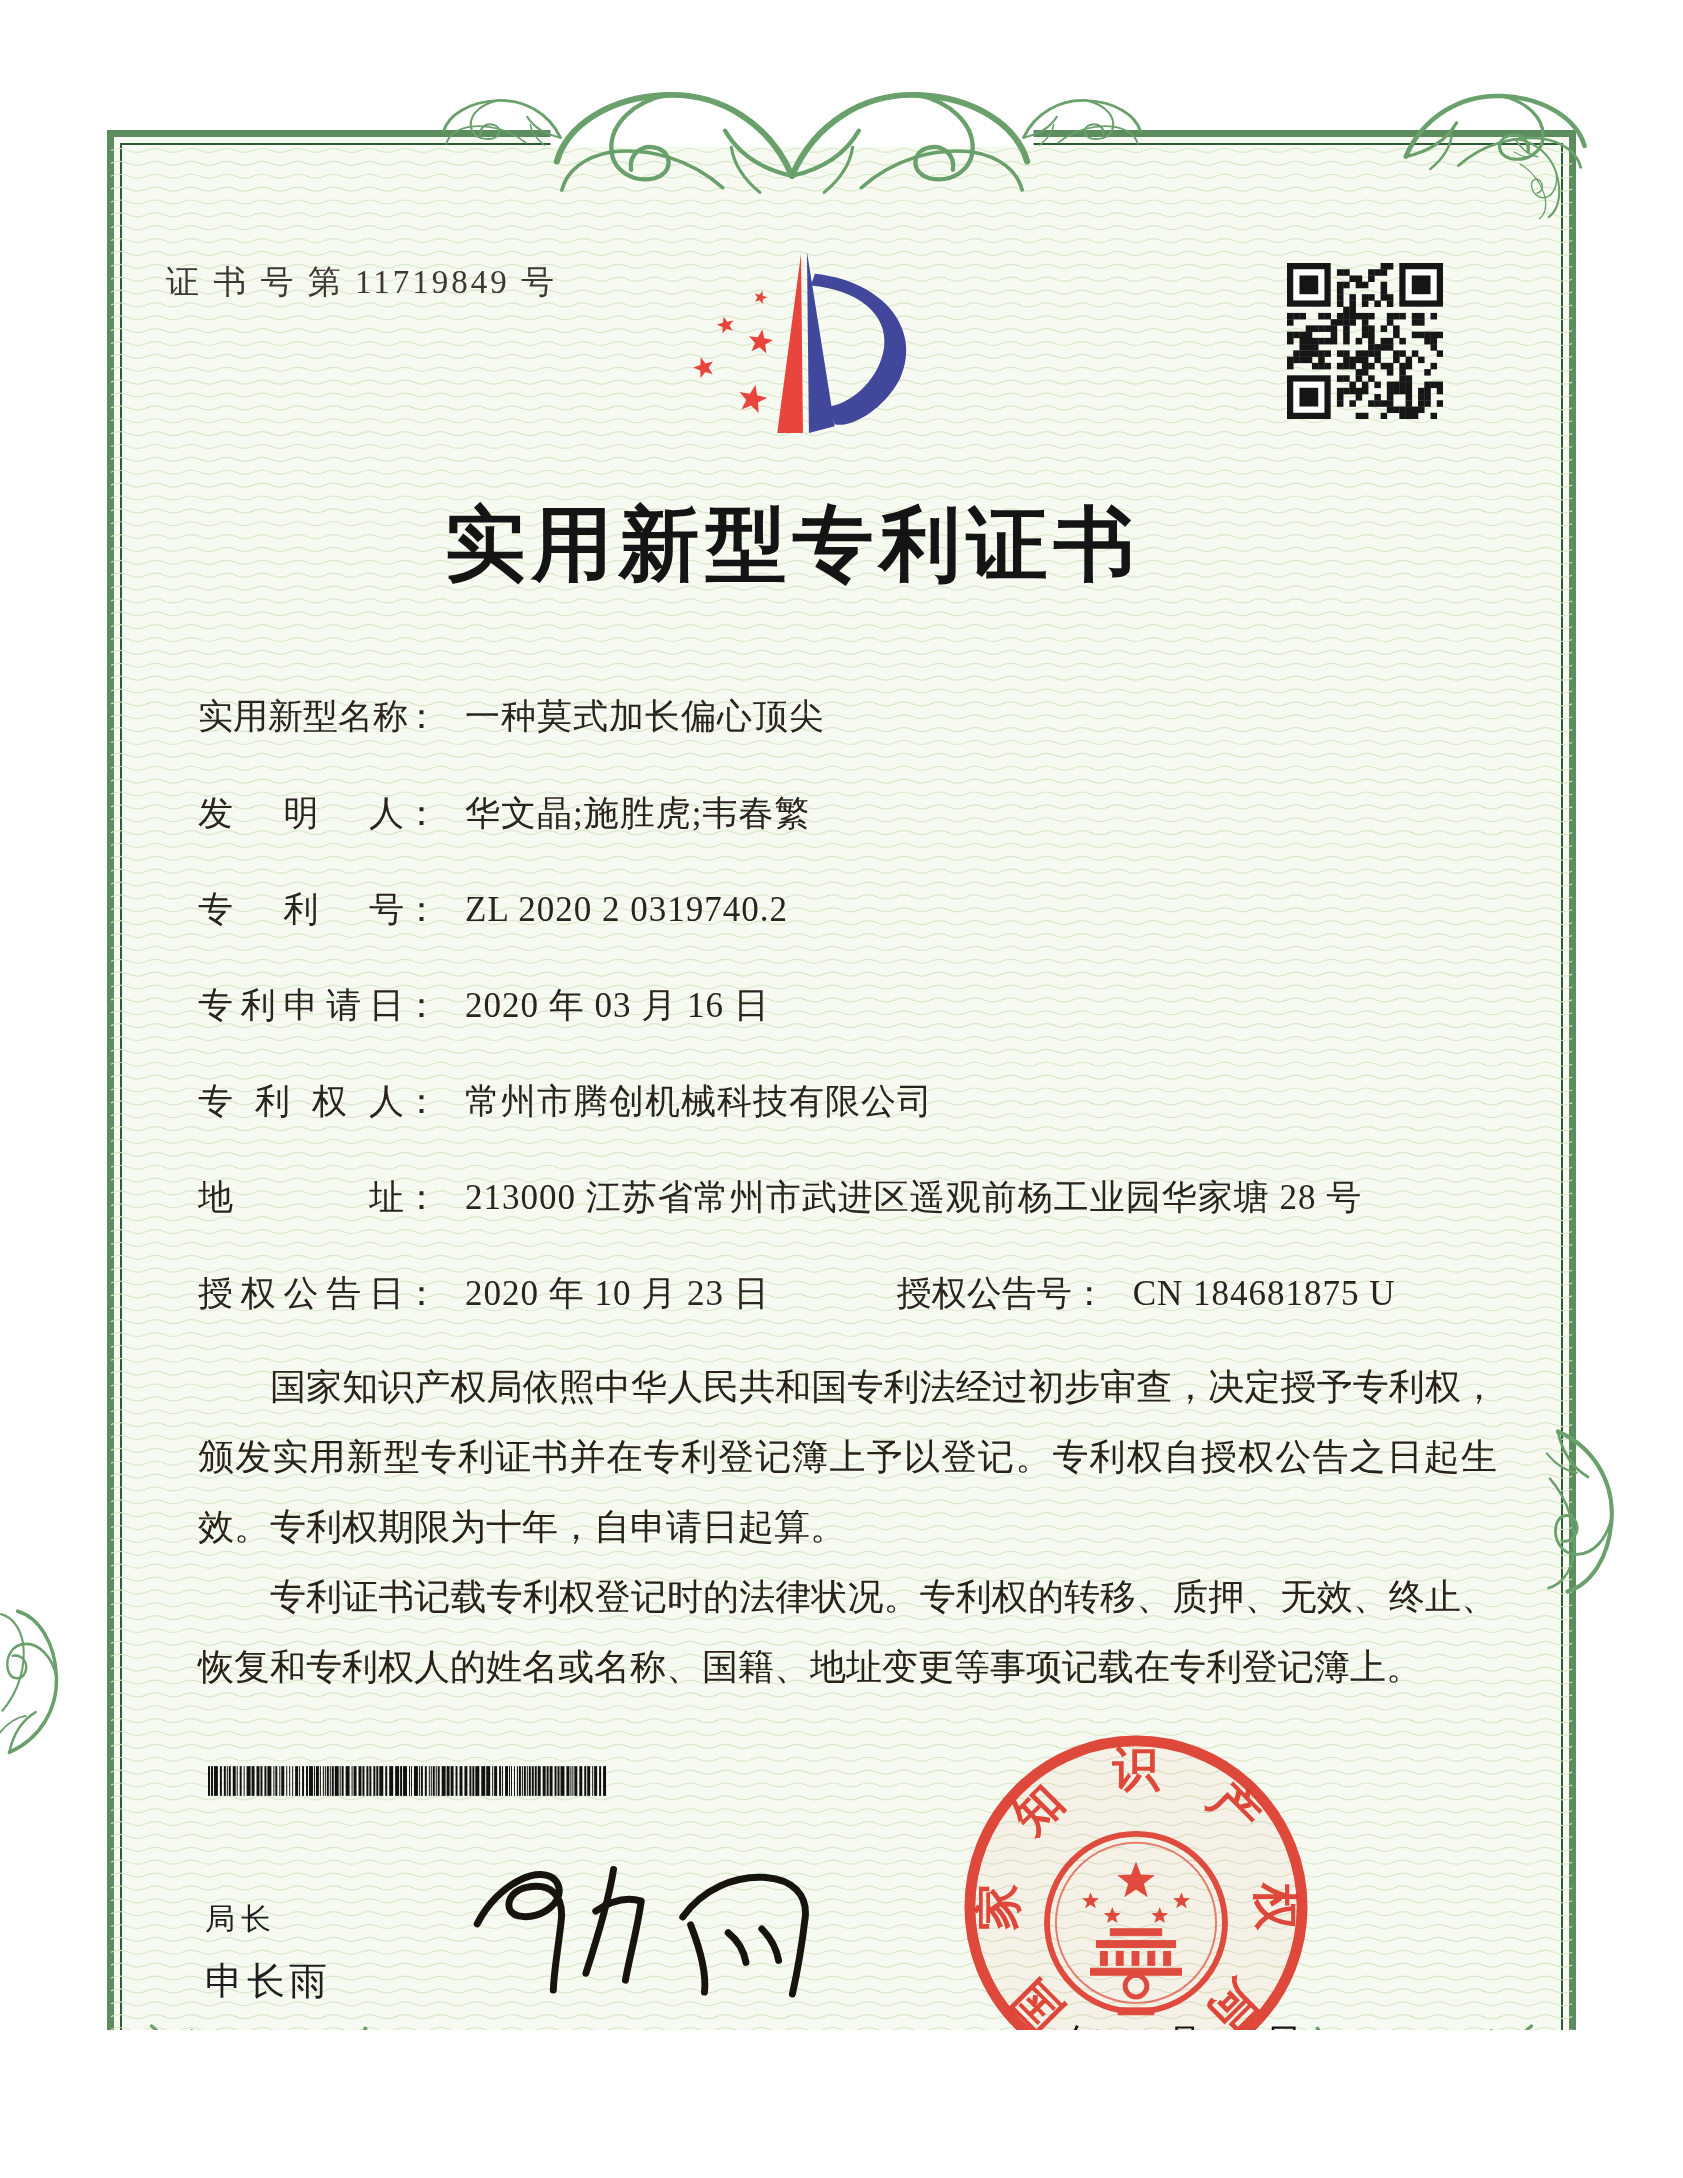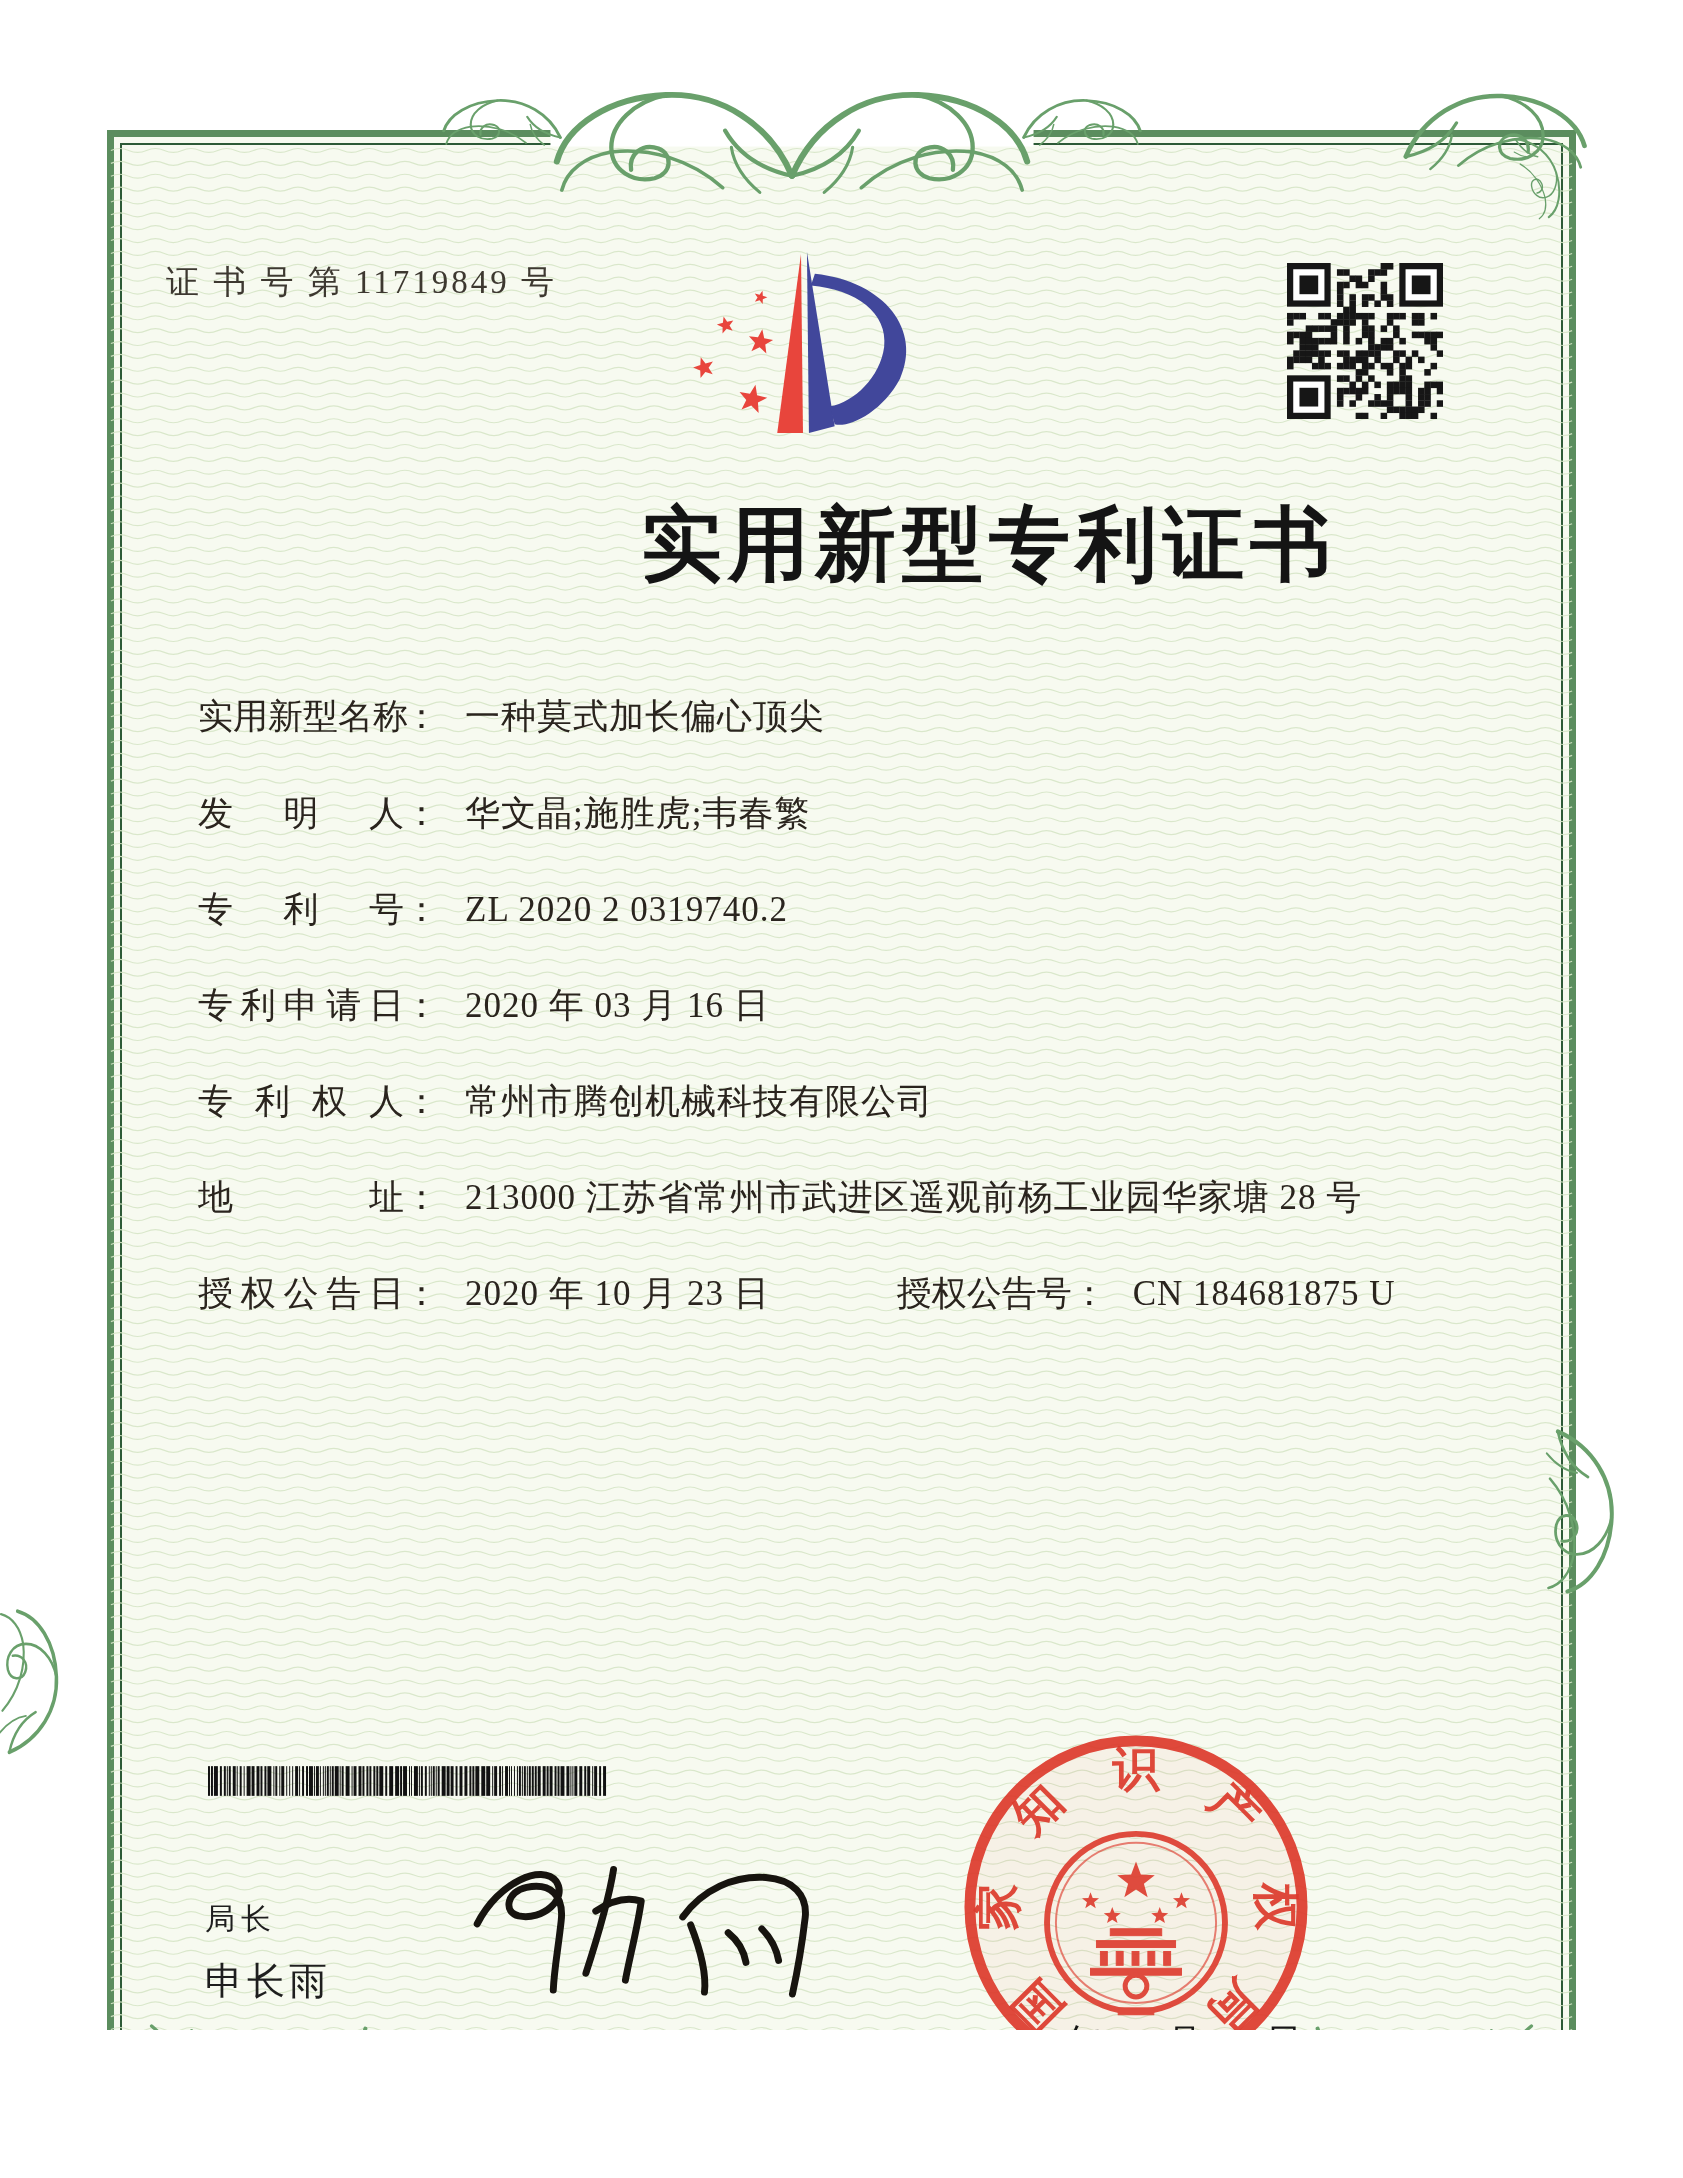--- a/index.html
+++ b/index.html
@@ -7,21 +7,21 @@
         font-family:"Liberation Serif","DejaVu Serif",serif;}
   
   .frame{position:absolute;left:107px;top:130px;width:1469px;height:2049px;
          border:7px solid #5b8d5e;background:#f7faf0;z-index:0;box-sizing:border-box;}
   .frame-inner{position:absolute;inset:6px;border:2px solid #2d5a37;}
   #deco{position:absolute;left:0;top:0;z-index:1;pointer-events:none;}
   .content{position:absolute;z-index:2;}
   .cert-no{left:166px;top:260px;font-size:33px;letter-spacing:3px;color:#3d3830;white-space:nowrap;}
   .logo{left:678px;top:246px;}
   .qr{left:1287px;top:263px;}
-  .title{left:248px;top:491px;width:1089px;text-align:right;font-size:81px;font-weight:bold;
+  .title{left:248px;top:491px;width:1089px;text-align:center;font-size:81px;font-weight:bold;
          letter-spacing:6px;color:#141414;white-space:nowrap;}
   .row{left:198px;font-size:35px;color:#2a241e;white-space:nowrap;}
   .row .lab{display:inline-flex;justify-content:space-between;width:206px;}
   .row .val{margin-left:26px;letter-spacing:1px;}
   .row .pair2{margin-left:127px;}
   .paras{left:198px;top:1352px;width:1299px;font-size:36px;line-height:70px;color:#282219;text-align:justify;}
   .paras p{margin:0;text-indent:2em;}
   .barcode{left:208px;top:1766px;}
   .director-title{left:205px;top:1899px;font-size:30px;color:#1e1e1e;letter-spacing:6px;}
   .director-name{left:205px;top:1956px;font-size:38px;color:#1e1e1e;letter-spacing:4px;}
@@ -605,20 +605,24 @@
   <div class="content row" style="position:absolute;top:1270px">
     <span class="lab">
         <span>授</span>
         <span>权</span>
         <span>公</span>
         <span>告</span>
         <span>日</span>
       </span><span>：</span><span class="val">2020 年 10 月 23 日</span><span class="pair2"><span>授权公告号</span><span>：</span><span class="val">CN 184681875 U</span></span>
   </div>
 
+  <div class="content paras" style="position:absolute">
+    <p>国家知识产权局依照中华人民共和国专利法经过初步审查，决定授予专利权，颁发实用新型专利证书并在专利登记簿上予以登记。专利权自授权公告之日起生效。专利权期限为十年，自申请日起算。</p>
+    <p>专利证书记载专利权登记时的法律状况。专利权的转移、质押、无效、终止、恢复和专利权人的姓名或名称、国籍、地址变更等事项记载在专利登记簿上。</p>
+  </div>
 
   <svg class="content barcode" style="position:absolute" id="bar" width="402" height="30" viewBox="0 0 406 30">
       <rect x="0" y="0" width="2" height="30" fill="#111111"></rect>
       <rect x="3" y="0" width="2" height="30" fill="#111111"></rect>
       <rect x="6" y="0" width="4" height="30" fill="#111111"></rect>
       <rect x="12" y="0" width="2" height="30" fill="#111111"></rect>
       <rect x="16" y="0" width="2" height="30" fill="#111111"></rect>
       <rect x="19" y="0" width="1" height="30" fill="#111111"></rect>
       <rect x="21" y="0" width="2" height="30" fill="#111111"></rect>
       <rect x="25" y="0" width="3" height="30" fill="#111111"></rect>

